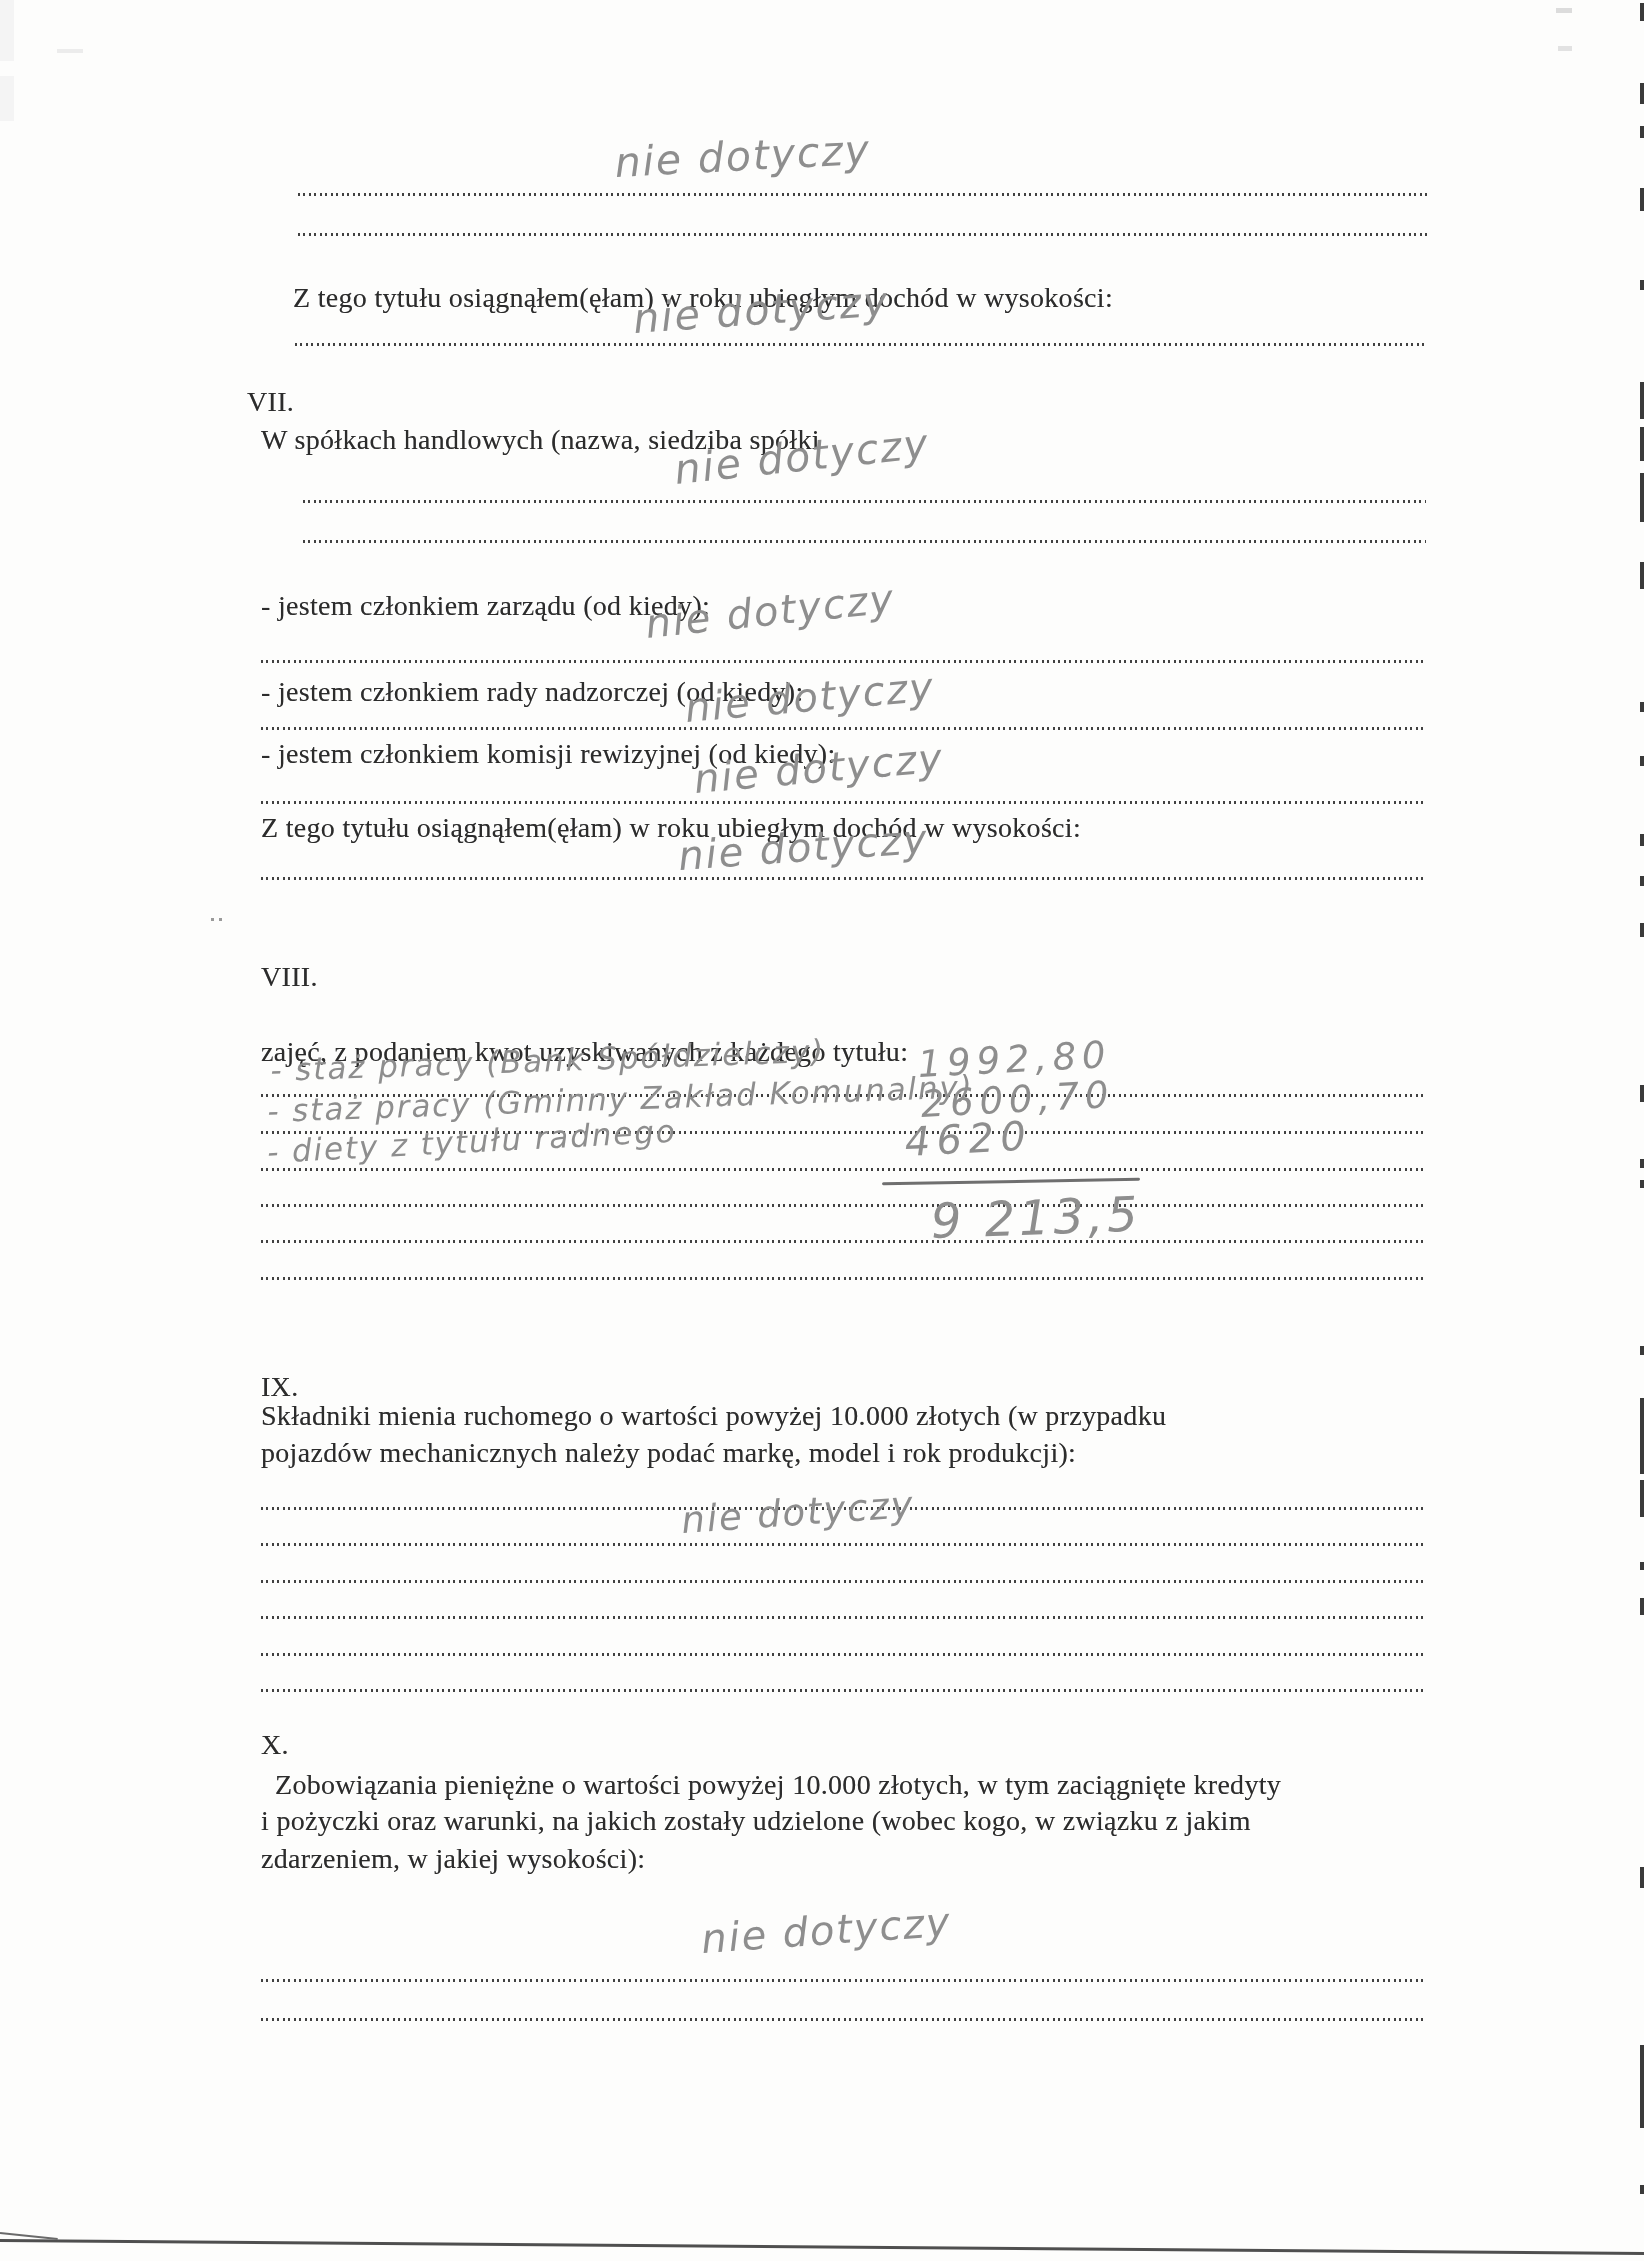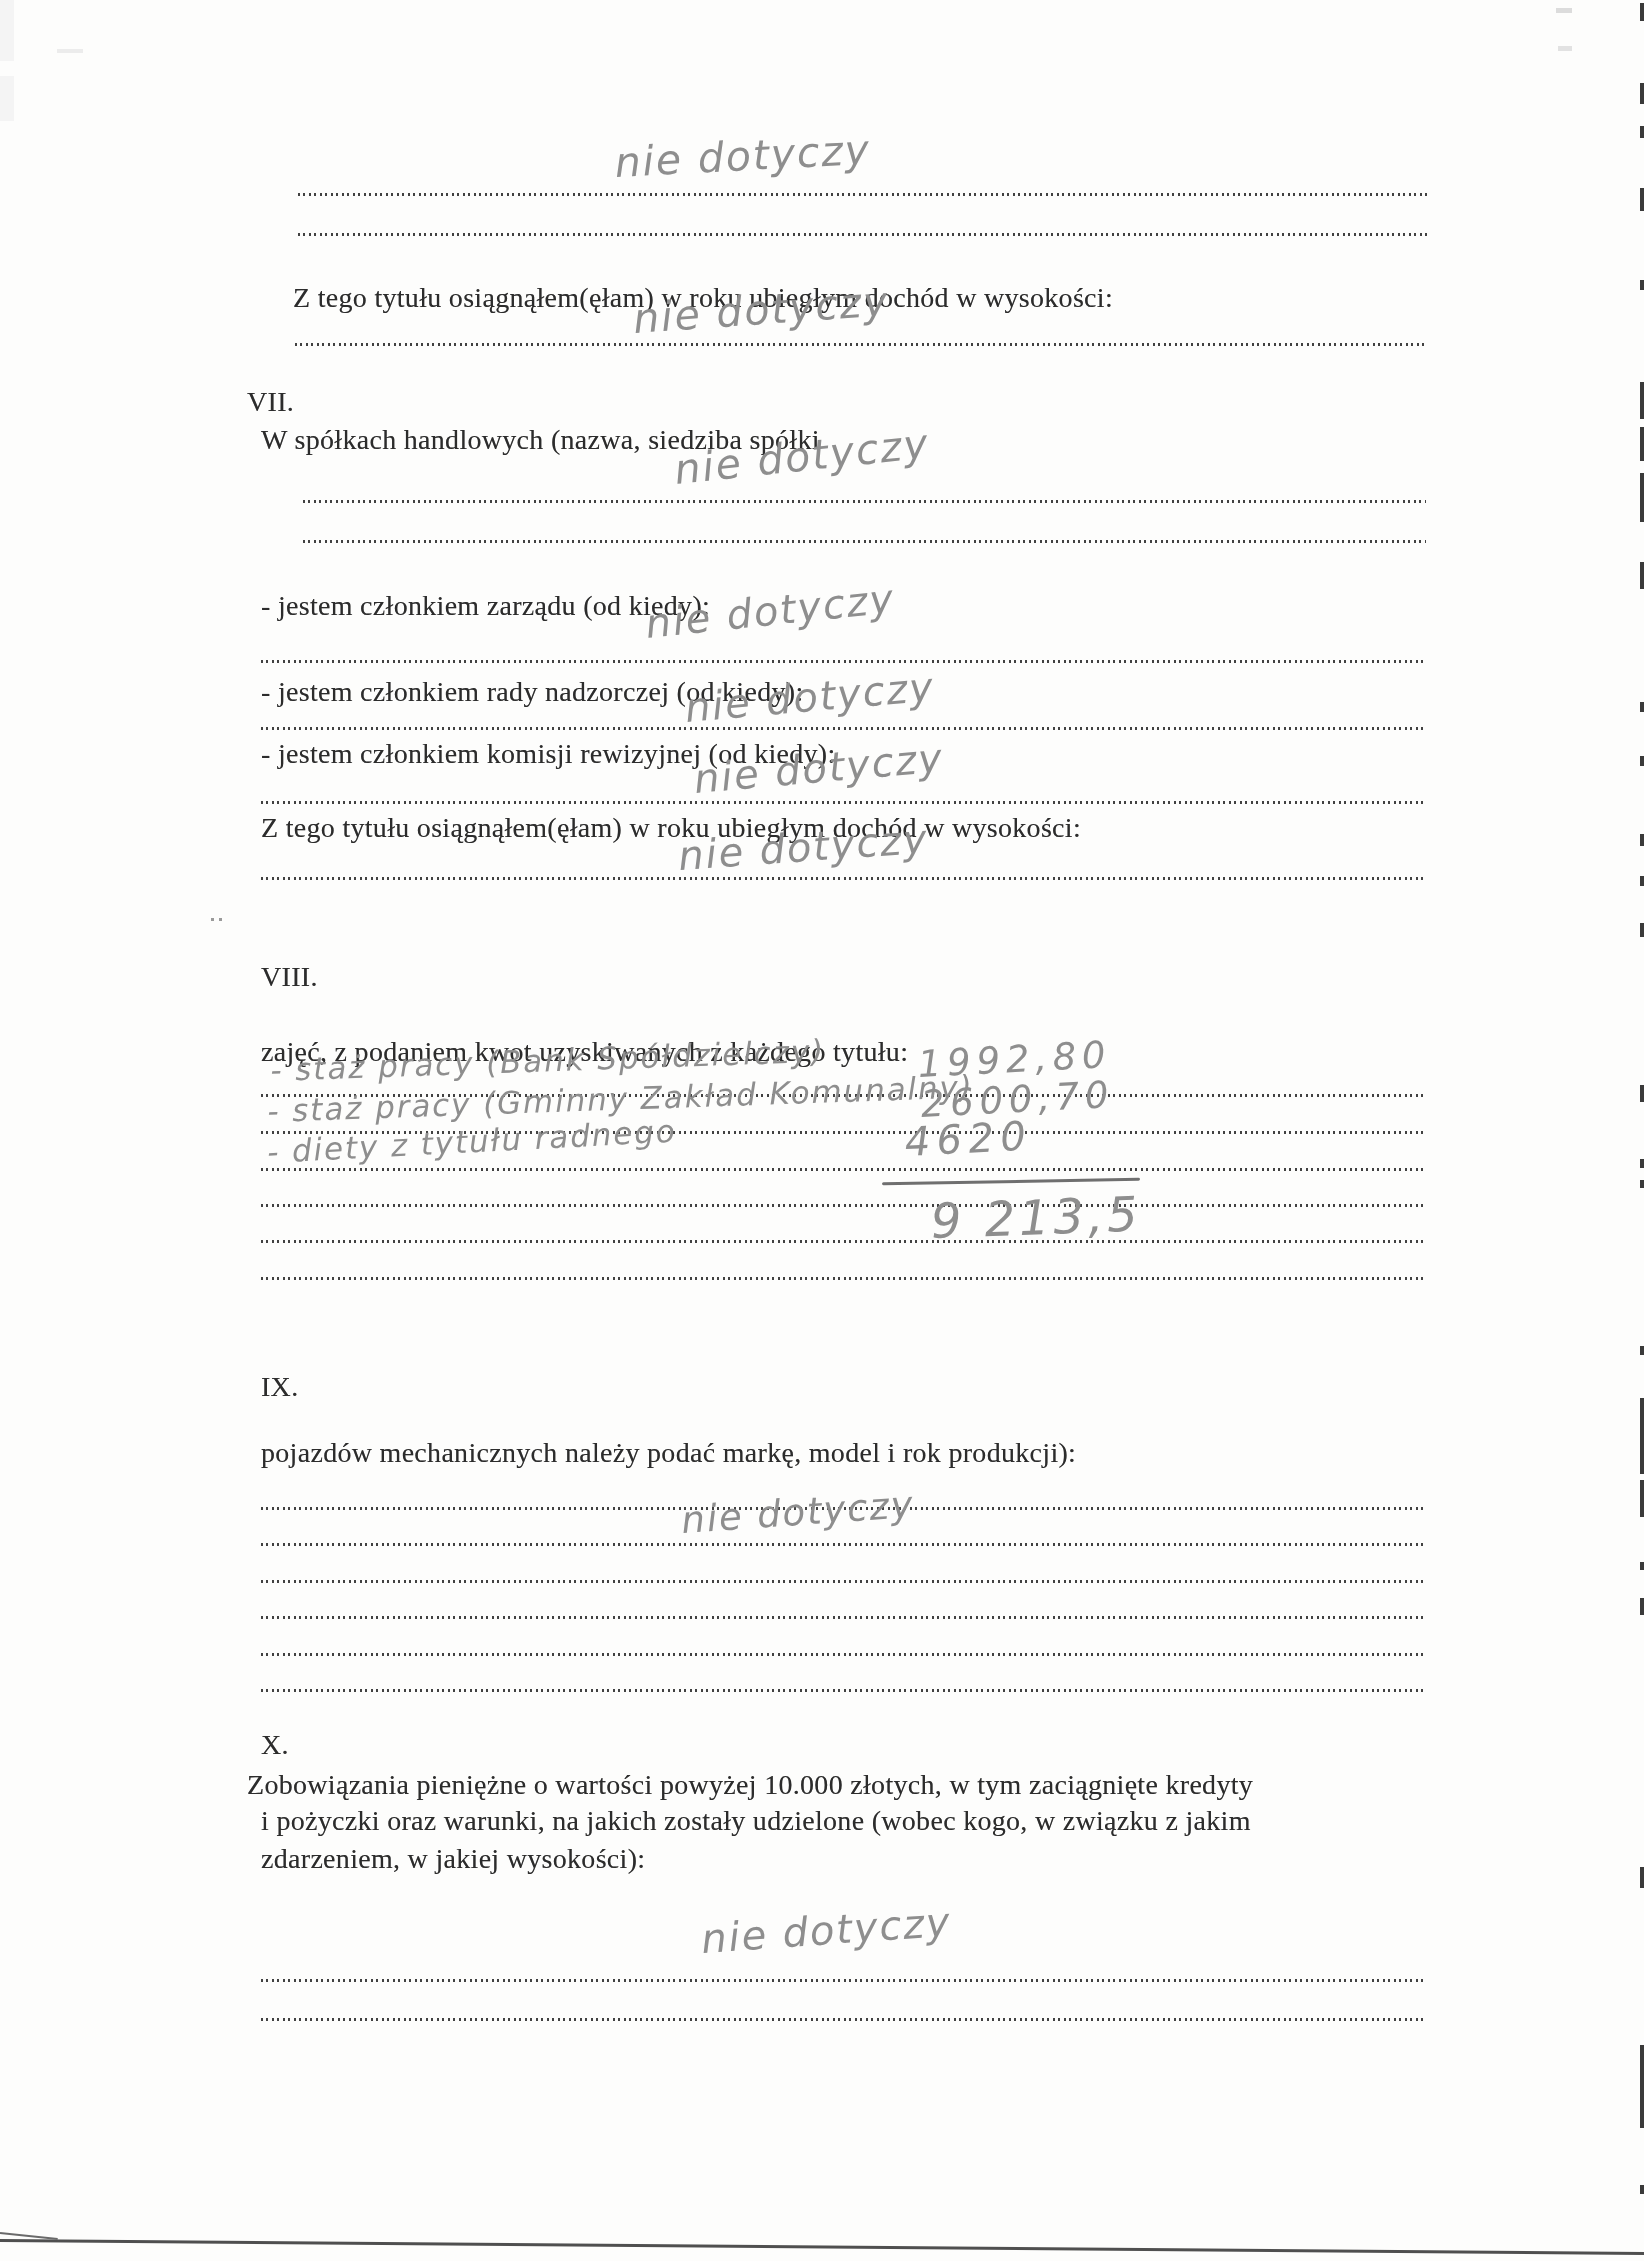--- a/index.html
+++ b/index.html
@@ -98,32 +98,33 @@
   <div class="dot" style="left:261px;top:1168px;width:1165px;"></div>
 
   <div class="art" style="left:882px;top:1180px;width:258px;height:3.2px;background:#6f6f6f;transform:rotate(-1deg);border-radius:1.9px;"></div>
   <div class="dot" style="left:261px;top:1204px;width:1165px;"></div>
 
   <div class="hw" style="left:932px;top:1193px;font-size:48px;letter-spacing:3.9px;transform:rotate(-2deg);">9 213,5</div>
   <div class="dot" style="left:261px;top:1240px;width:1165px;"></div>
   <div class="dot" style="left:261px;top:1277px;width:1165px;"></div>
 
   <div class="typed" style="left:261px;top:1362px;margin-top:9px;">IX.</div>
+  <div class="typed" style="left:261px;top:1400px;">Składniki mienia ruchomego o wartości powyżej 10.000 złotych (w przypadku</div>
   <div class="typed" style="left:261px;top:1437px;">pojazdów mechanicznych należy podać markę, model i rok produkcji):</div>
 
   <div class="dot" style="left:261px;top:1507px;width:1165px;"></div>
   <div class="hw" style="left:683px;top:1499px;font-size:37px;transform:rotate(-4deg);">nie dotyczy</div>
   <div class="dot" style="left:261px;top:1543px;width:1165px;"></div>
   <div class="dot" style="left:261px;top:1580px;width:1165px;"></div>
   <div class="dot" style="left:261px;top:1616px;width:1165px;"></div>
   <div class="dot" style="left:261px;top:1653px;width:1165px;"></div>
   <div class="dot" style="left:261px;top:1689px;width:1165px;"></div>
 
   <div class="typed" style="left:261px;top:1729px;">X.</div>
-  <div class="typed" style="left:247px;top:1769px;">Zobowiązania pieniężne o wartości powyżej 10.000 złotych, w tym zaciągnięte kredyty</div>
+  <div class="typed" style="left:275px;top:1769px;">Zobowiązania pieniężne o wartości powyżej 10.000 złotych, w tym zaciągnięte kredyty</div>
   <div class="typed" style="left:261px;top:1805px;">i pożyczki oraz warunki, na jakich zostały udzielone (wobec kogo, w związku z jakim</div>
   <div class="typed" style="left:261px;top:1843px;">zdarzeniem, w jakiej wysokości):</div>
 
   <div class="hw" style="left:703px;top:1916px;font-size:40px;transform:rotate(-4deg);">nie dotyczy</div>
   <div class="dot" style="left:261px;top:1979px;width:1165px;"></div>
   <div class="dot" style="left:261px;top:2018px;width:1165px;"></div>
 
   <div class="art" style="left:-3.2px;top:2239px;width:1657px;height:2.6px;background:#4f4f4f;transform:rotate(0.45deg);transform-origin:left center;"></div>
   <div class="art" style="left:0;top:2232px;width:58px;height:1.9px;background:#6a6a6a;transform:rotate(6deg);transform-origin:left center;"></div>
 

